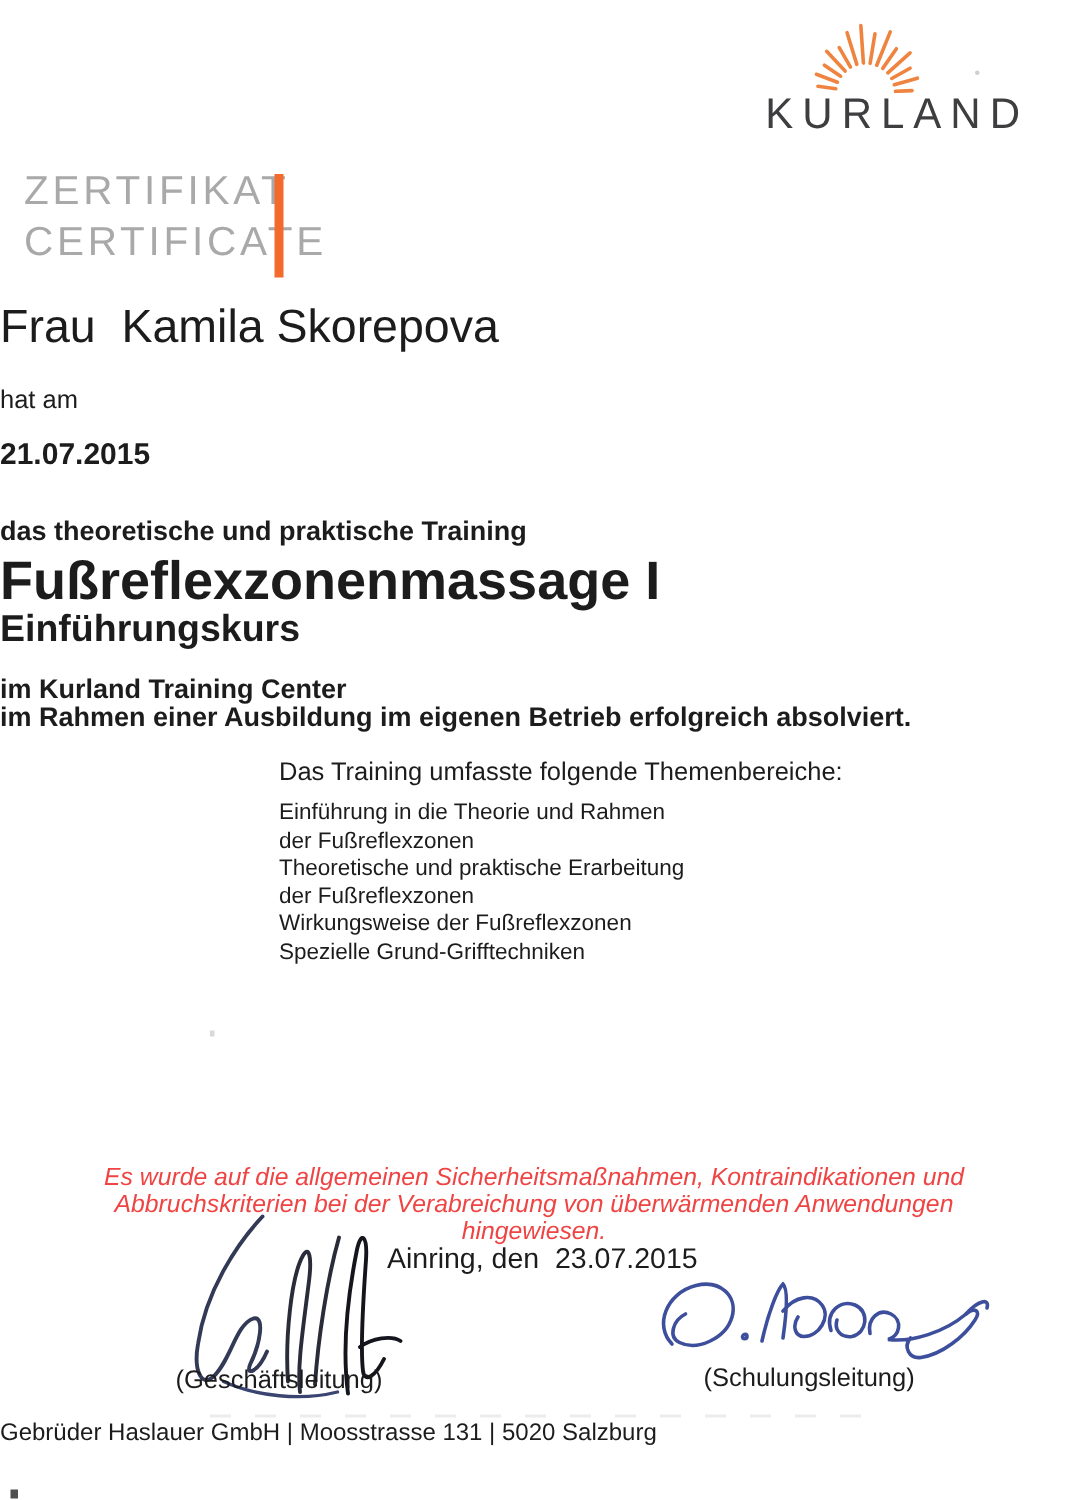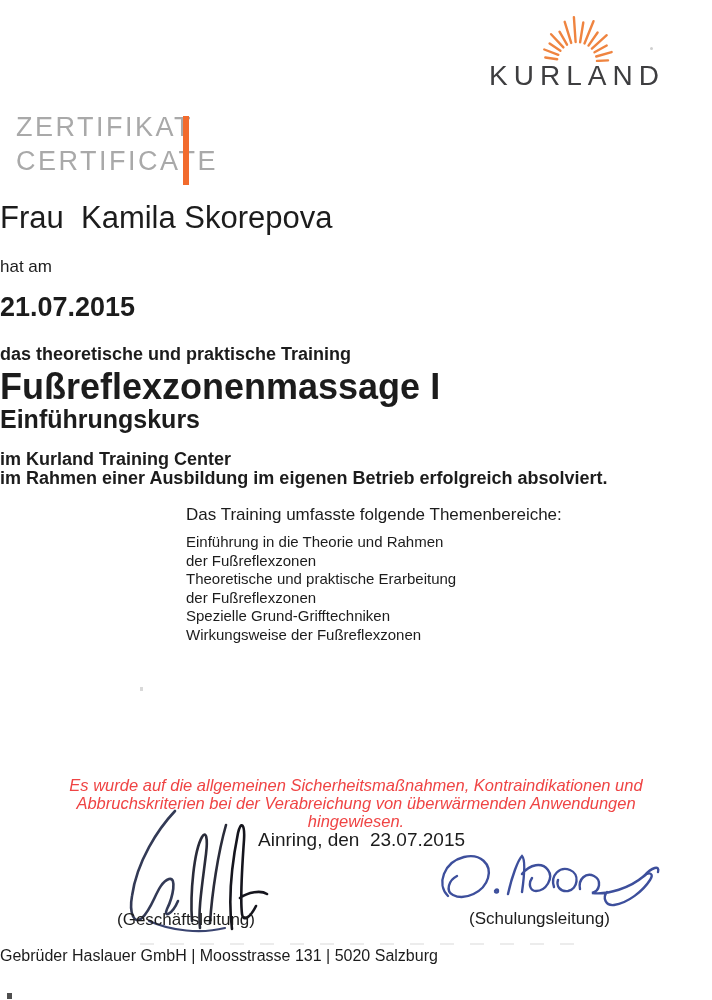--- a/index.html
+++ b/index.html
@@ -12,37 +12,37 @@
     overflow:hidden;
   }
   .abs{position:absolute;}
   .centered{left:0;width:704px;}
 
   
   .logo{top:10px;left:468px;width:218px;}
   .logo-rays{display:block;margin:0 auto;}
   .logo-brand{
     font-size:28px;letter-spacing:6px;color:#3e3e40;
-    font-weight:400;text-align:center;line-height:28px;
+    font-weight:400;text-align:right;line-height:28px;
     transform:scaleY(1.02);
   }
   .logo-sub{
     font-size:24px;color:#e9873b;text-align:right;
     padding-right:16px;line-height:26px;margin-top:1px;
   }
 
   
   .zert{top:110px;left:16px;font-size:27px;letter-spacing:2.5px;
     color:#a9a9a9;line-height:34px;font-weight:400;}
   .accent-bar{top:116px;left:183px;width:6px;height:69px;background:#f26b2d;}
 
   
   .recipient{top:200px;font-size:31px;white-space:pre-wrap;}
   .hat-am{top:257px;font-size:17px;}
-  .cert-date{top:292px;font-size:27px;font-weight:bold;}
+  .cert-date{top:292px;font-size:20px;font-weight:bold;}
   .course-intro{top:344px;font-size:18px;font-weight:bold;}
   .course-title{top:366px;font-size:36px;font-weight:bold;}
   .course-subtitle{top:405px;font-size:25px;font-weight:bold;}
   .loc1{top:449px;font-size:18px;font-weight:bold;}
   .loc2{top:468px;font-size:18px;font-weight:bold;}
 
   .topics-heading{top:505px;left:186px;font-size:17px;}
   .topics{top:533px;left:186px;font-size:15px;line-height:18.5px;}
 
   .disclaimer{top:776px;left:36px;width:640px;text-align:center;
@@ -112,22 +112,22 @@
 
 <div class="abs centered loc2">im Rahmen einer Ausbildung im eigenen Betrieb erfolgreich absolviert.</div>
 
 <div class="abs topics-heading">Das Training umfasste folgende Themenbereiche:</div>
 
 <div class="abs topics">
   <div>Einführung in die Theorie und Rahmen</div>
   <div>der Fußreflexzonen</div>
   <div>Theoretische und praktische Erarbeitung</div>
   <div>der Fußreflexzonen</div>
+  <div>Wirkungsweise der Fußreflexzonen</div>
   <div>Spezielle Grund-Grifftechniken</div>
-  <div>Wirkungsweise der Fußreflexzonen</div>
 </div>
 
 <div class="abs disclaimer">Es wurde auf die allgemeinen Sicherheitsmaßnahmen, Kontraindikationen und Abbruchskriterien bei der Verabreichung von überwärmenden Anwendungen hingewiesen.</div>
 
 <div class="abs place-date">Ainring, den  23.07.2015</div>
 
 <svg class="abs sig-left" width="170" height="142" viewBox="0 0 170 142">
   <g fill="none" stroke-linecap="round">
     <path stroke="#333a56" stroke-width="2.6" d="M 62,10 C 45,28 24,60 19,95 C 16,112 21,124 29,117 C 41,106 44,82 56,78 C 64,76 60,96 54,108 C 50,117 59,114 65,100"></path>
     <path stroke="#2a2c3a" stroke-width="2.6" d="M 79,120 C 77,92 81,50 89,36 C 93,29 95,37 93,53 C 89,85 85,110 87,127 M 97,122 C 99,92 105,52 113,24"></path>

